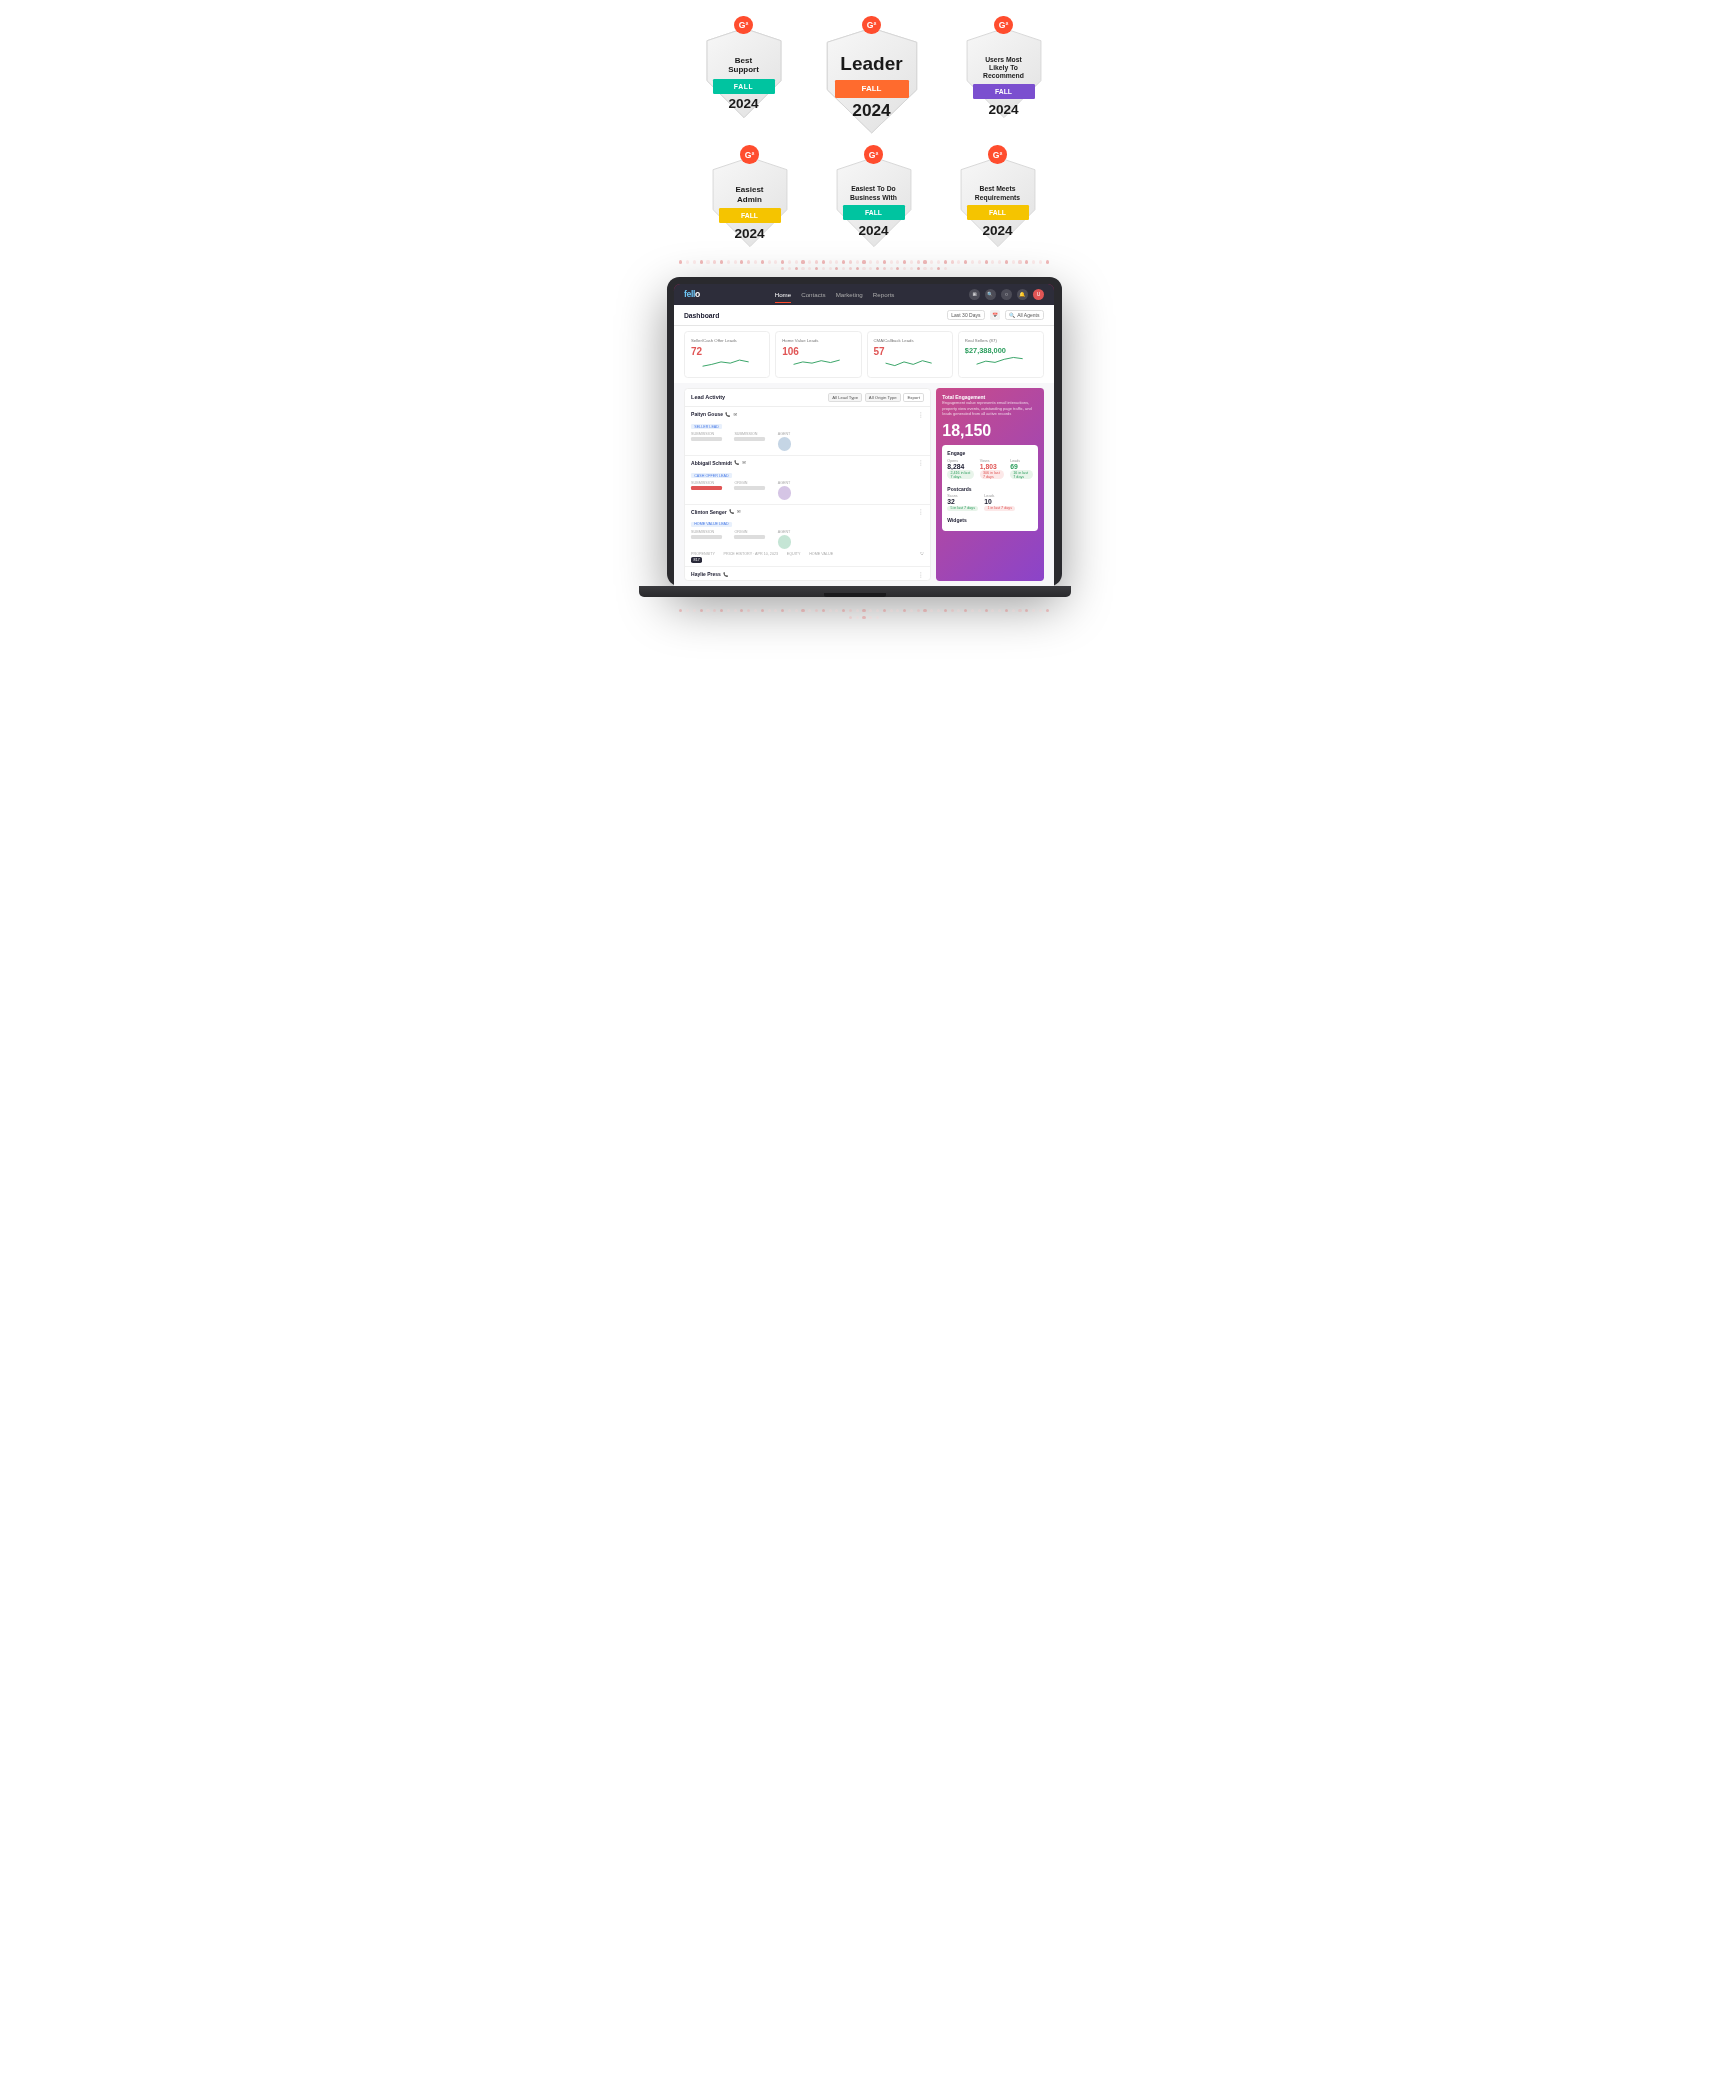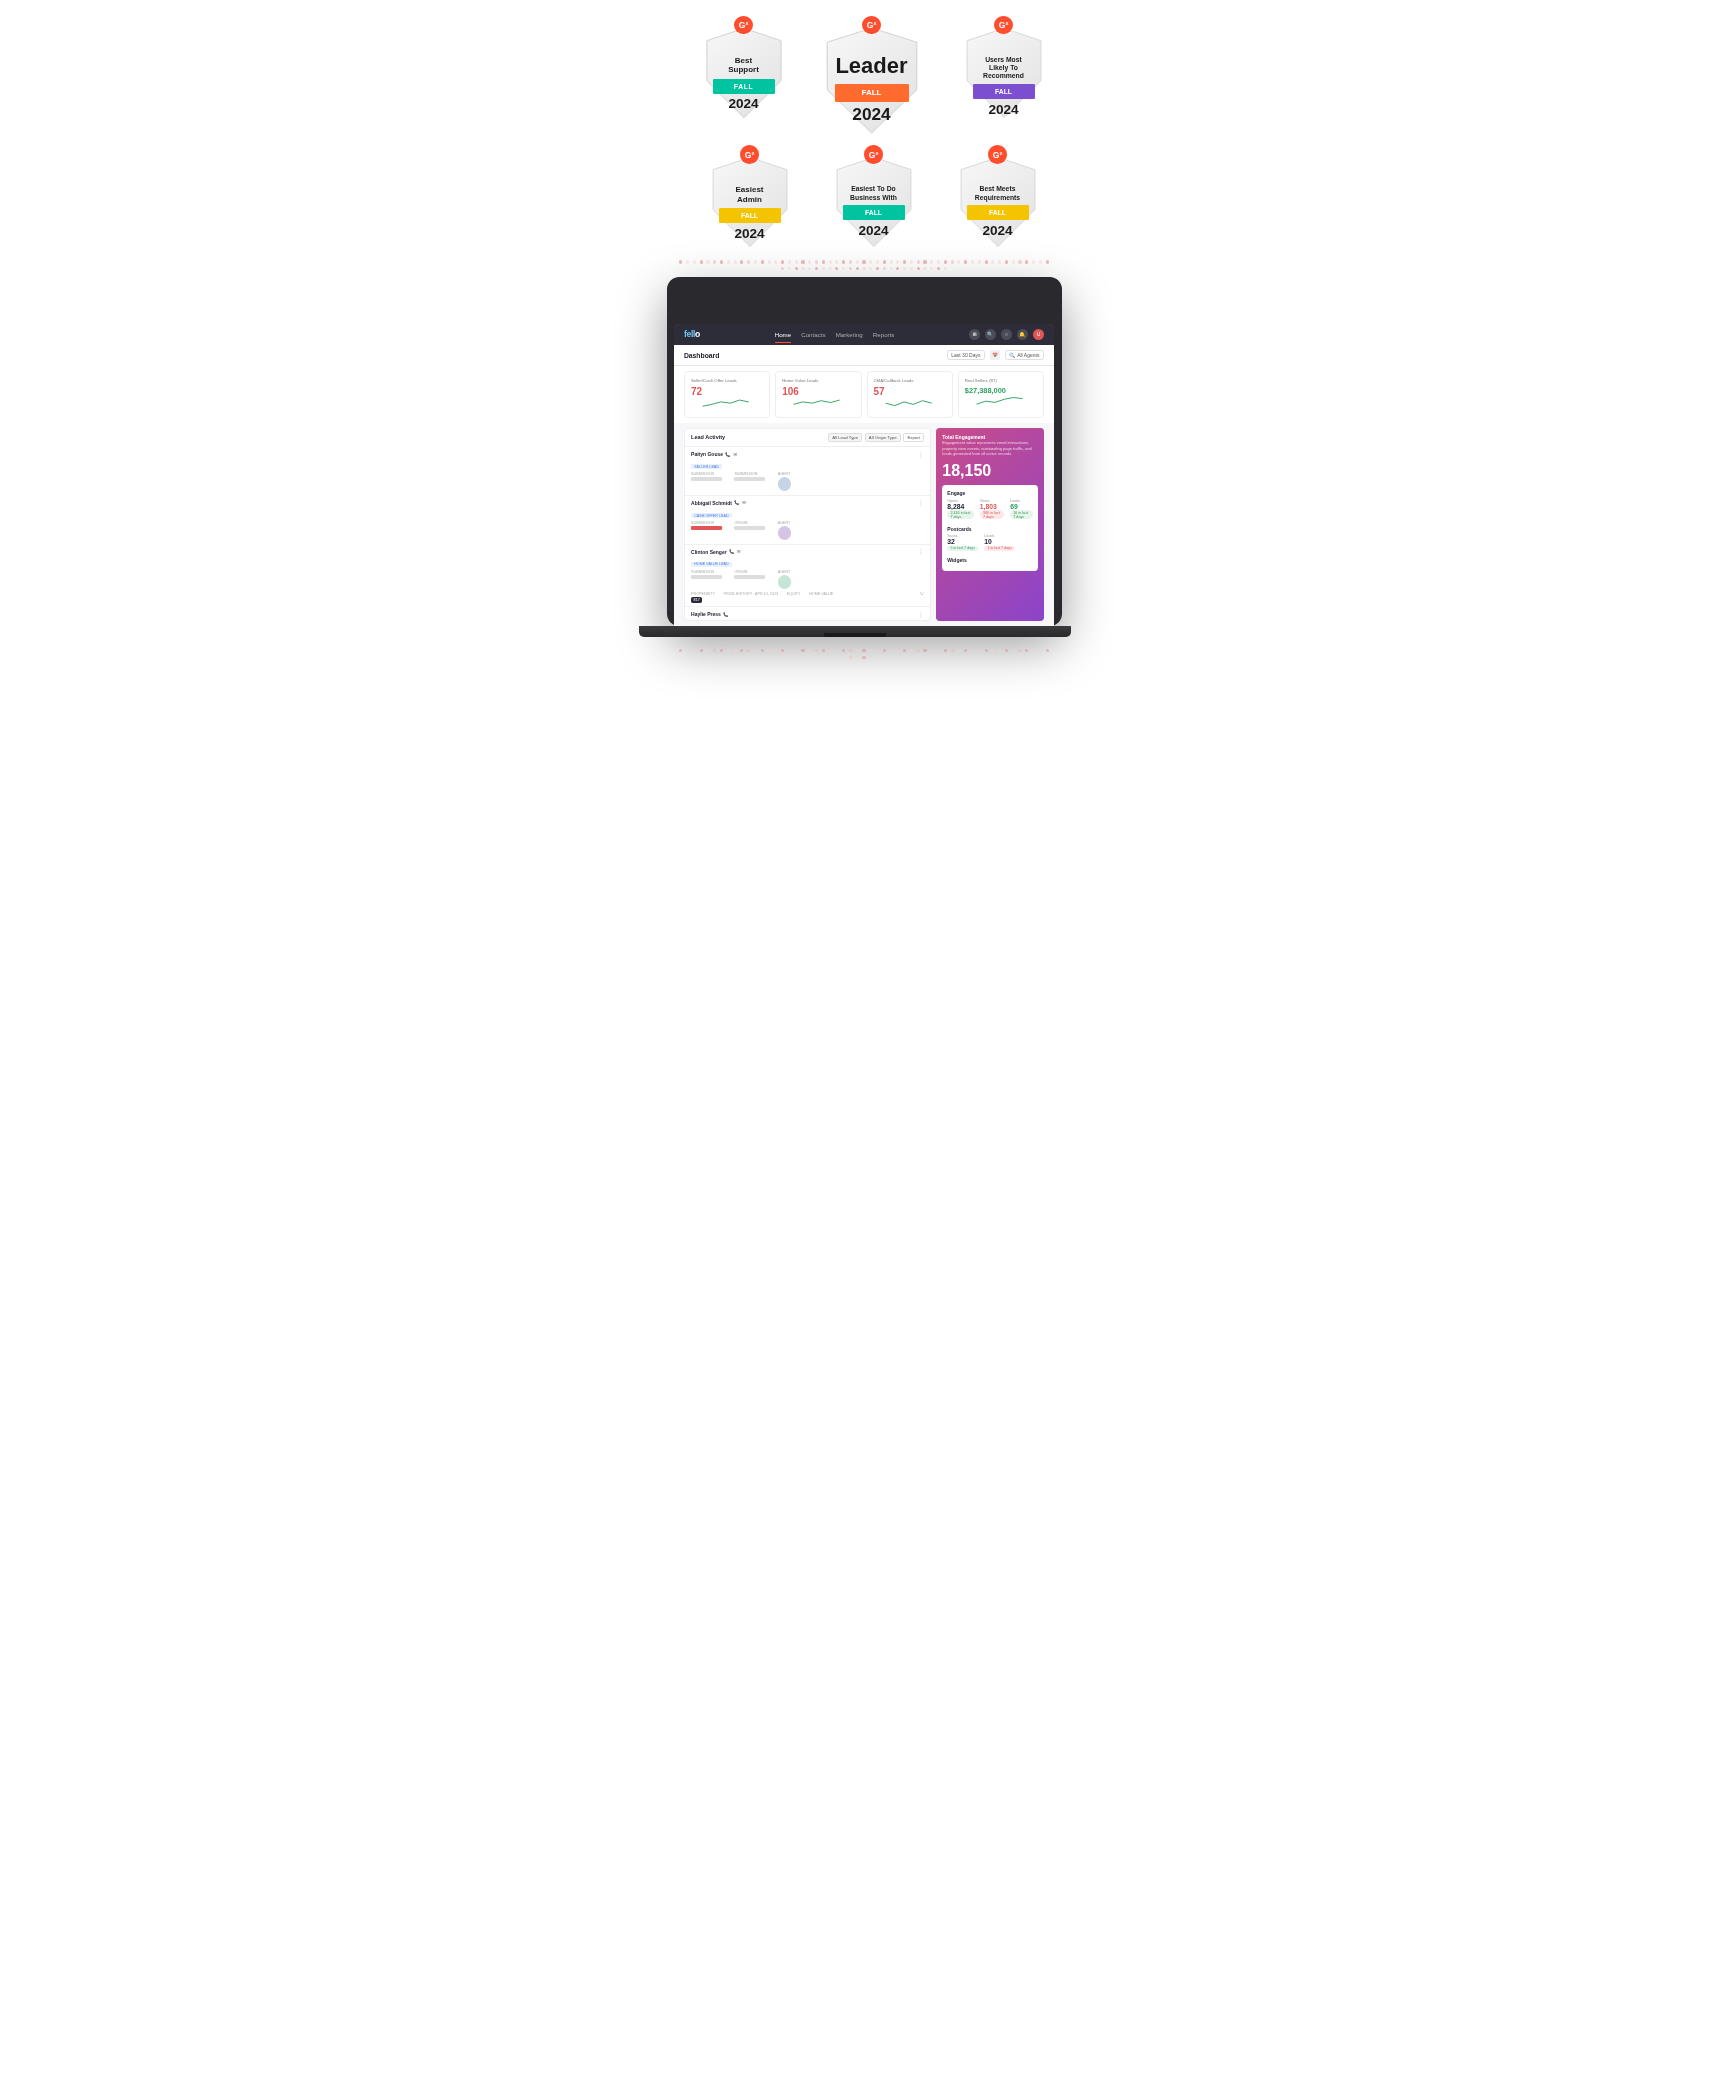--- a/index.html
+++ b/index.html
@@ -113,21 +113,20 @@
       box-shadow: 0 18.5px 49px rgba(0,0,0,0.4);
       position: relative;
     }
 
     .laptop-screen {
       width: 100%;
       background: #be185d;
       border-radius: 6.2px 6.2px 0 0;
       overflow: hidden;
       height: 302px;
-      margin-top: 40px;
     }
 
     .laptop-base {
       width: 432px;
       height: 11px;
       background: linear-gradient(to bottom, #3a3a3e, #2a2a2c);
       border-radius: 0 0 5px 5px;
       margin-left: -18.5px;
       position: relative;
     }
@@ -531,21 +530,21 @@
           <defs>
             <linearGradient id="shieldGrad2" x1="0" y1="0" x2="155" y2="180" gradientUnits="userSpaceOnUse">
               <stop offset="0%" stop-color="#f8f8f8"></stop>
               <stop offset="100%" stop-color="#e0e0e0"></stop>
             </linearGradient>
           </defs>
           <path d="M77 5 L150 28 L150 105 L77 175 L5 105 L5 28 Z" fill="url(#shieldGrad2)" stroke="#d5d5d5" stroke-width="1.5"></path>
         </svg>
         <div style="position:absolute; top:0; left:0; width:100%; height:100%; display:flex; flex-direction:column; align-items:center; padding-top:16px;">
           <div class="badge-g2-logo">G²</div>
-          <div style="font-size:22px; font-weight:900; color:#1a1a1a; margin-top:12.3px; text-align:center;">Leader</div>
+          <div style="font-size:19px; font-weight:900; color:#1a1a1a; margin-top:12.3px; text-align:center;">Leader</div>
           <div style="background:#ff6b2e; width:74px; height:17.3px; display:flex; align-items:center; justify-content:center; color:white; font-size:8px; font-weight:900; border-radius:1.2px; margin-top:5px;">FALL</div>
           <div style="font-size:17.3px; font-weight:900; color:#1a1a1a; margin-top:2.5px;">2024</div>
         </div>
       </div>
     </div>
 
     <div class="badge">
       <div class="badge-shield-wrapper">
         <svg class="shield-svg" viewBox="0 0 130 155" fill="none" xmlns="http://www.w3.org/2000/svg">
           <path d="M65 5 L125 25 L125 90 L65 150 L5 90 L5 25 Z" fill="url(#shieldGrad3)" stroke="#d5d5d5" stroke-width="1.5"></path>

